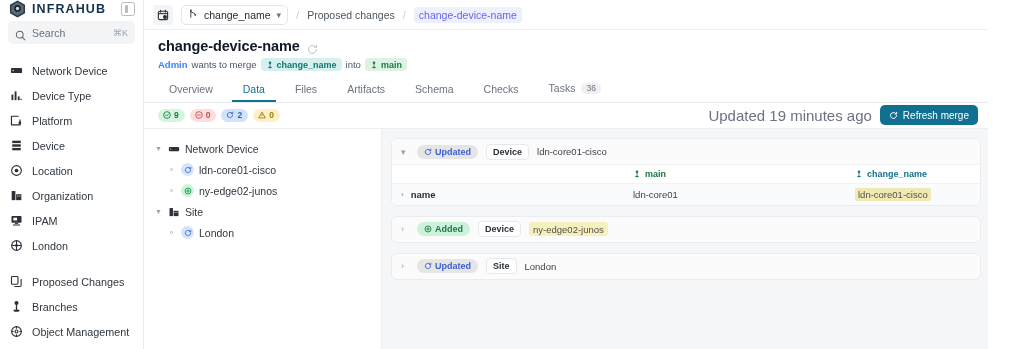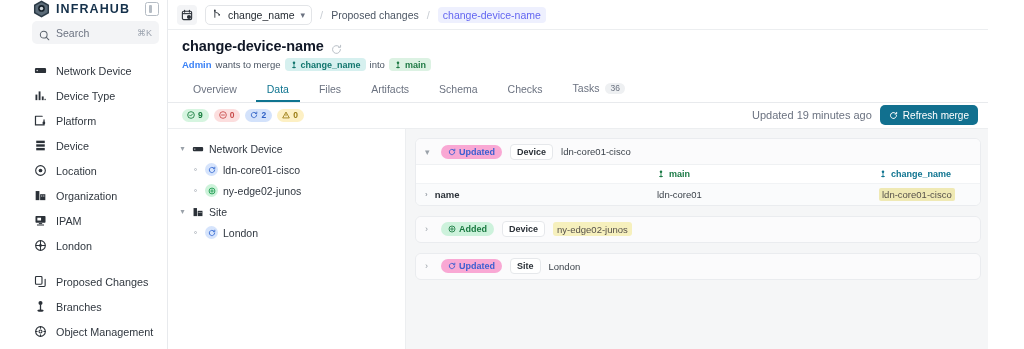--- a/index.html
+++ b/index.html
@@ -3,21 +3,21 @@
 <meta charset="utf-8">
 <style>
   * { box-sizing: border-box; margin: 0; padding: 0; }
   html, body {
     width: 1024px; height: 349px;
     font-family: "Liberation Sans", sans-serif;
     background: #ffffff;
     overflow: hidden;
     color: #1f2937;
   }
-  .app { display: flex; width: 988px; height: 349px; padding-left: 24px; }
+  .app { display: flex; width: 988px; height: 349px; }
 
   
   .sidebar {
     width: 144px; height: 349px;
     background: #ffffff;
     border-right: 1px solid #e8eaed;
     display: flex; flex-direction: column;
     flex: 0 0 144px;
   }
   .logo-row {
@@ -137,21 +137,21 @@
     display: inline-flex; align-items: center; gap: 3px;
     border-radius: 9px; padding: 1.5px 6px 1.5px 5px;
     font-size: 8.5px; font-weight: bold; cursor: pointer;
   }
   .cbadge svg { display: block; }
   .cb-green { background: #d6f5e0; color: #167c3c; }
   .cb-red   { background: #fcdede; color: #c84a4a; }
   .cb-blue  { background: #d3e2fb; color: #2d5fc4; }
   .cb-amber { background: #fdf0c4; color: #9a7b12; }
   .sb-right { margin-left: auto; display: flex; align-items: center; gap: 8px; }
-  .updated-txt { font-size: 11px; color: #6b7280; }
+  .updated-txt { font-size: 15px; color: #6b7280; }
   .refresh-btn {
     display: inline-flex; align-items: center; gap: 5px;
     background: #11708f; color: #fff; border: none;
     border-radius: 5px; height: 20px; padding: 0 9px;
     font-size: 10px; cursor: pointer; font-family: inherit;
   }
 
   .content { flex: 1; display: flex; min-height: 0; background: #f5f6f7; }
 
   .tree {
@@ -181,21 +181,21 @@
   .dhead {
     display: flex; align-items: center; gap: 8px;
     height: 25px; padding: 0 9px; background: #fbfbfc;
     cursor: pointer;
   }
   .dcaret { color: #9aa1a9; font-size: 9px; width: 8px; }
   .spill {
     display: inline-flex; align-items: center; gap: 3px;
     border-radius: 9px; padding: 2px 7px; font-size: 9px; font-weight: bold;
   }
-  .sp-updated { background: #f9a8d4; color: #3b5fd0; }
+  .sp-updated { background: #e5e5e5; color: #3b5fd0; }
   .sp-added { background: #cdf2dc; color: #1a7a41; }
   .kind-chip {
     background: #ffffff; border: 1px solid #e6e8eb; border-radius: 4px;
     font-size: 9px; font-weight: bold; color: #2b3138; padding: 2px 6px;
   }
   .obj-name { font-size: 9.5px; color: #3c434b; }
   .obj-name.hl { background: #f6f0bd; border-radius: 3px; padding: 1.5px 4px; color: #55504a; }
 
   .dtable { width: 100%; border-collapse: collapse; table-layout: fixed; }
   .dtable th, .dtable td { text-align: left; font-weight: normal; }

